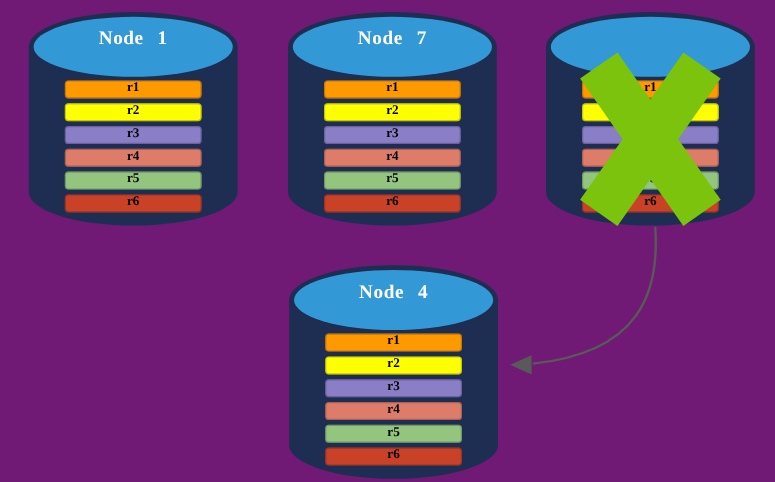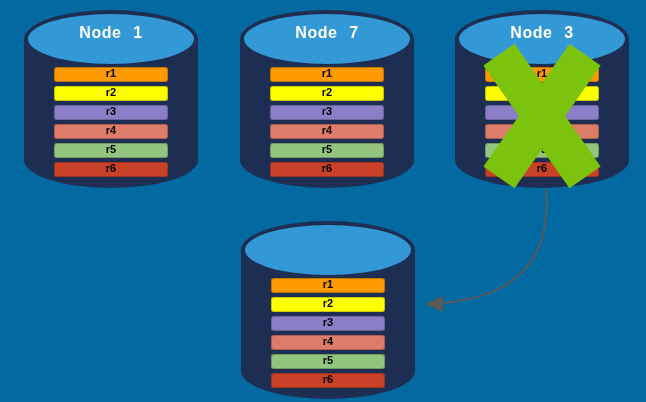--- a/index.html
+++ b/index.html
@@ -1,22 +1,22 @@
 <!DOCTYPE html>
 <html><head>
 <meta charset="utf-8">
 <style>
   html, body { margin: 0; padding: 0; background: #ffffff; }
   .canvas {
     position: relative;
     width: 646px;
     height: 402px;
-    background: #0369a1;
+    background: #701a75;
     overflow: hidden;
-    font-family: Liberation Sans, sans-serif;
+    font-family: Liberation Serif, serif;
   }
   .node {
     position: absolute;
     width: 176px;
     height: 182px;
   }
   .node.pos1 { left: 23px;  top: 8px; }
   .node.pos2 { left: 239px; top: 8px; }
   .node.pos3 { left: 454px; top: 8px; }
   .node.pos4 { left: 240px; top: 219px; }
@@ -108,41 +108,41 @@
       <div class="bar" style="background-color: rgb(201, 66, 39);">r6</div>
     </div>
   </div>
 
   <div class="node pos3">
     <svg class="cyl" viewBox="0 0 176 182">
       <ellipse cx="88" cy="31" rx="87" ry="29" style="fill: rgb(30, 46, 82);"></ellipse>
       <path d="M1,31 L1,152 A87,28 0 0 0 175,152 L175,31 Z" style="fill: rgb(30, 46, 82);"></path>
       <ellipse cx="88" cy="31" rx="83" ry="25" style="fill: rgb(51, 153, 214);"></ellipse>
     </svg>
-    <div class="node-title" style="color: rgb(255, 255, 255);">Node 3</div>
     <div class="bars">
       <div class="bar" style="background-color: rgb(255, 153, 0);">r1</div>
       <div class="bar" style="background-color: rgb(255, 255, 0);">r2</div>
       <div class="bar" style="background-color: rgb(138, 126, 198);">r3</div>
       <div class="bar" style="background-color: rgb(222, 124, 106);">r4</div>
       <div class="bar" style="background-color: rgb(148, 197, 126);">r5</div>
       <div class="bar" style="background-color: rgb(201, 66, 39);">r6</div>
     </div>
     <div class="xmark">
       <div class="arm arm-a" style="background-color: rgb(124, 195, 13);"></div>
       <div class="arm arm-b" style="background-color: rgb(124, 195, 13);"></div>
     </div>
   </div>
 
   <div class="node pos4">
     <svg class="cyl" viewBox="0 0 176 182">
       <ellipse cx="88" cy="31" rx="87" ry="29" style="fill: rgb(30, 46, 82);"></ellipse>
       <path d="M1,31 L1,152 A87,28 0 0 0 175,152 L175,31 Z" style="fill: rgb(30, 46, 82);"></path>
       <ellipse cx="88" cy="31" rx="83" ry="25" style="fill: rgb(51, 153, 214);"></ellipse>
     </svg>
+    <div class="node-title" style="color: rgb(255, 255, 255);">Node 4</div>
     <div class="bars">
       <div class="bar" style="background-color: rgb(255, 153, 0);">r1</div>
       <div class="bar" style="background-color: rgb(255, 255, 0);">r2</div>
       <div class="bar" style="background-color: rgb(138, 126, 198);">r3</div>
       <div class="bar" style="background-color: rgb(222, 124, 106);">r4</div>
       <div class="bar" style="background-color: rgb(148, 197, 126);">r5</div>
       <div class="bar" style="background-color: rgb(201, 66, 39);">r6</div>
     </div>
   </div>
 

